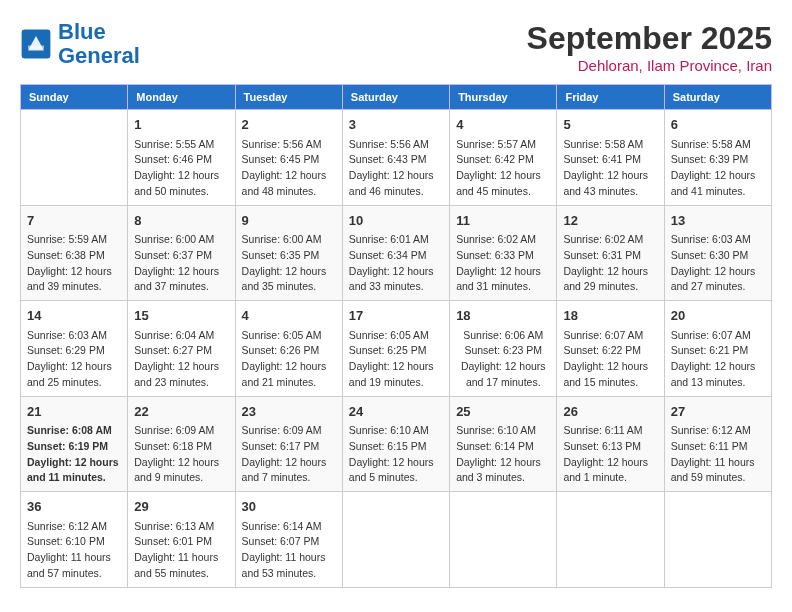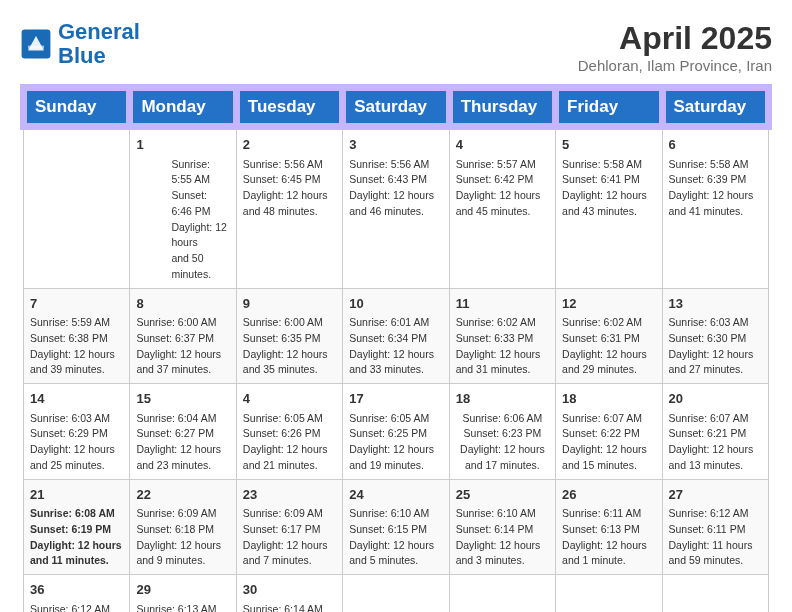--- a/index.html
+++ b/index.html
@@ -37,35 +37,35 @@
     .title-block {
       text-align: right;
     }
     .month-title {
       font-size: 32px;
       font-weight: bold;
       color: #333;
     }
     .subtitle {
       font-size: 15px;
-      color: #737373;
+      color: #be185d;
     }
     table {
       width: 100%;
       border-collapse: collapse;
       font-size: 11px;
     }
     thead tr th {
       background-color: #2472c8;
       color: #fff;
       text-align: left;
       padding: 6px 8px;
-      font-size: 17px;
+      font-size: 11px;
       font-weight: bold;
-      border: 7px solid #c4b5fd;
+      border: 1px solid #c4b5fd;
     }
     tbody tr td {
       border: 1px solid #ccc;
       vertical-align: top;
       padding: 5px 6px;
       height: 80px;
       width: calc(100% / 7);
       color: #333;
       line-height: 1.5;
     }
@@ -94,26 +94,26 @@
 <body>
 
 <div class="header">
   <div class="logo">
     <svg class="logo-icon" viewBox="0 0 40 40">
       <rect x="2" y="2" width="36" height="36" rx="4" fill="#1a6bb5"></rect>
       <polygon points="10,28 20,10 30,28" fill="white" opacity="0.9"></polygon>
       <rect x="10" y="22" width="20" height="4" fill="white" opacity="0.6"></rect>
     </svg>
     <div class="logo-text">
+      <div><span>Blue</span></div>
       <div><span>General</span></div>
-      <div><span>Blue</span></div>
     </div>
   </div>
   <div class="title-block">
-    <div class="month-title">April 2025</div>
+    <div class="month-title">September 2025</div>
     <div class="subtitle">Dehloran, Ilam Province, Iran</div>
   </div>
 </div>
 
 <table>
   <thead>
     <tr>
     <th>Sunday</th>
         <th>Monday</th>
         <th>Tuesday</th>
@@ -121,21 +121,21 @@
         <th>Thursday</th>
         <th>Friday</th>
         <th>Saturday</th>
       </tr>
   </thead>
   <tbody id="calendar-body">
   <tr>
         <td class="empty-cell"></td>
         <td>
           <span class="day-num">1</span>
-          <div class="day-info" style="white-space: pre-line; margin-left: 35px;">Sunrise: 5:55 AM
+          <div class="day-info" style="white-space: pre-line;">Sunrise: 5:55 AM
 Sunset: 6:46 PM
 Daylight: 12 hours
 and 50 minutes.</div>
         </td>
         <td>
           <span class="day-num">2</span>
           <div class="day-info" style="white-space: pre-line;">Sunrise: 5:56 AM
 Sunset: 6:45 PM
 Daylight: 12 hours
 and 48 minutes.</div>

